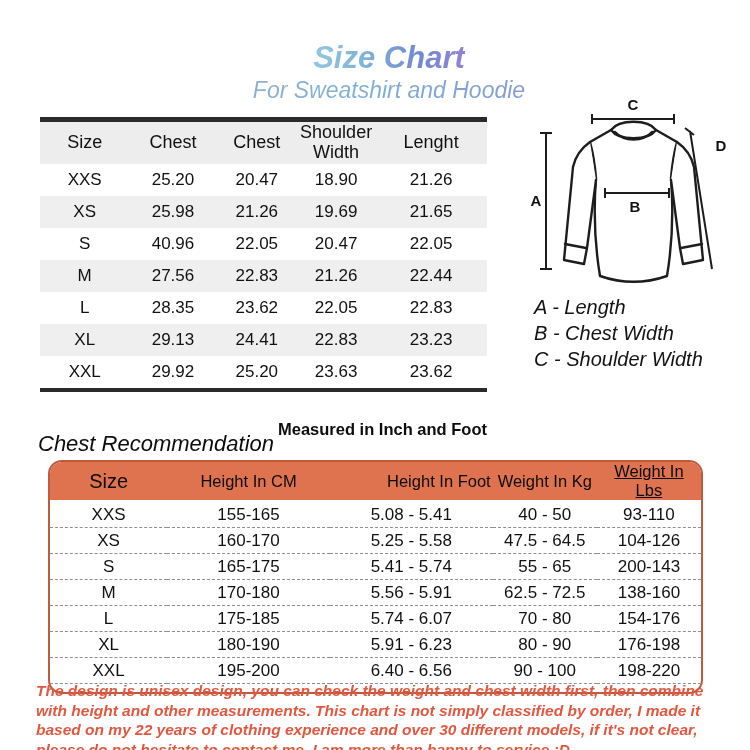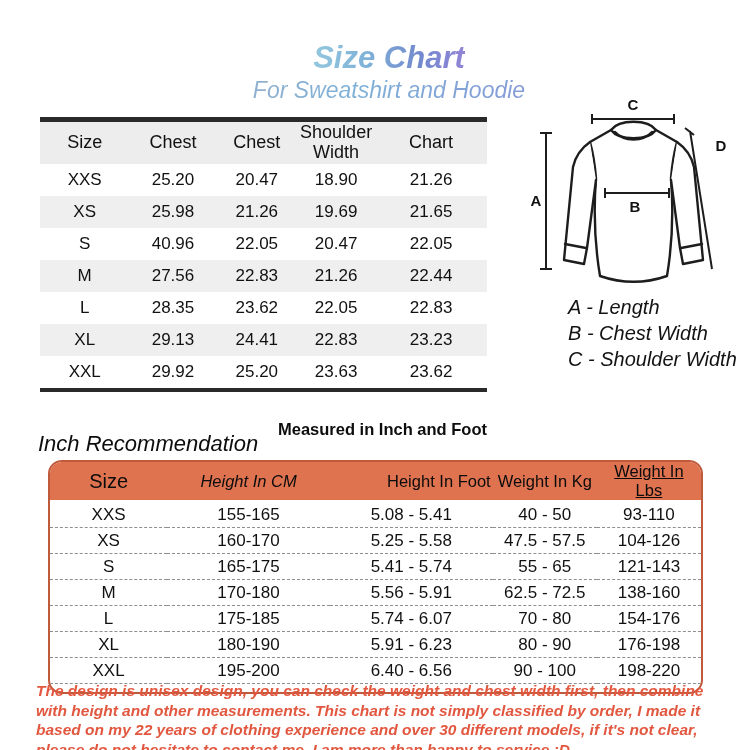--- a/index.html
+++ b/index.html
@@ -43,21 +43,21 @@
     position:absolute; left:40px; top:420px; width:447px; text-align:right;
     font-weight:bold; font-size:16.5px; color:#0d0d0d;
   }
 
   
   .diagram { position:absolute; left:528px; top:92px; width:220px; height:205px; }
   .diagram text { font-family:"Liberation Sans", sans-serif; font-weight:bold;
                   font-size:15px; fill:#111; }
 
   .legend {
-    position:absolute; left:568px; top:294px; font-style:italic; font-size:20px;
+    position:absolute; left:534px; top:294px; font-style:italic; font-size:20px;
     line-height:26px; color:#131313;
   }
 
   
   .rec-heading {
     position:absolute; left:38px; top:431px; font-style:italic; font-size:22px;
     color:#0d0d0d;
   }
   .rec-table {
     position:absolute; left:48px; top:460px; width:655px;
@@ -67,21 +67,21 @@
   }
   .rec-table thead th {
     background:#df7350; color:#0c0c0c; font-weight:normal; font-size:16.5px;
     height:27px; border-bottom:2px solid #ffffff; padding:0 2px;
   }
   .rec-table thead th:first-child { font-size:20px; }
   .rec-table tbody td {
     font-size:17px; height:25px; border-bottom:1px dashed #8f8f8f; padding:0 2px;
   }
   .rec-table tfoot td { height:6px; border:none; }
-  .rec-table th:nth-child(1){width:18%;} .rec-table th:nth-child(2){width:25%;font-style:italic;}
+  .rec-table th:nth-child(1){width:18%;} .rec-table th:nth-child(2){width:25%;}
   .rec-table th:nth-child(3){width:25%;text-align:right;} .rec-table th:nth-child(4){width:16%;margin-top:18px;}
   .rec-table th:nth-child(5){width:16%;text-decoration:underline;}
 
   .disclaimer {
     position:absolute; left:36px; top:681px; width:694px;
     color:#e2573f; font-weight:bold; font-style:italic;
     font-size:15.5px; line-height:19.5px;
   }
 </style>
 </head>
@@ -94,21 +94,21 @@
     <span class="subtitle">For Sweatshirt and Hoodie</span>
   </div>
 
   <table class="inch-table">
     <thead>
       <tr>
           <th>Size</th>
           <th>Chest</th>
           <th>Chest</th>
           <th>Shoulder Width</th>
-          <th>Chart</th>
+          <th>Lenght</th>
         </tr>
     </thead>
     <tbody>
         <tr>
           <td>XXS</td>
           <td>25.20</td>
           <td>20.47</td>
           <td>18.90</td>
           <td>21.26</td>
         </tr>
@@ -185,21 +185,21 @@
     <text x="107" y="120" text-anchor="middle">B</text>
     <text x="193" y="59" text-anchor="middle">D</text>
   </svg>
 
   <div class="legend">
       <div>A - Length</div>
       <div>B - Chest Width</div>
       <div>C - Shoulder Width</div>
     </div>
 
-  <div class="rec-heading">Inch Recommendation</div>
+  <div class="rec-heading">Chest Recommendation</div>
 
   <table class="rec-table">
     <thead>
       <tr>
           <th>Size</th>
           <th>Height In CM</th>
           <th>Height In Foot</th>
           <th>Weight In Kg</th>
           <th>Weight In Lbs</th>
         </tr>
@@ -209,29 +209,29 @@
           <td>XXS</td>
           <td>155-165</td>
           <td>5.08 - 5.41</td>
           <td>40 - 50</td>
           <td>93-110</td>
         </tr>
         <tr>
           <td>XS</td>
           <td>160-170</td>
           <td>5.25 - 5.58</td>
-          <td>47.5 - 57.5</td>
+          <td>47.5 - 64.5</td>
           <td>104-126</td>
         </tr>
         <tr>
           <td>S</td>
           <td>165-175</td>
           <td>5.41 - 5.74</td>
           <td>55 - 65</td>
-          <td>121-143</td>
+          <td>200-143</td>
         </tr>
         <tr>
           <td>M</td>
           <td>170-180</td>
           <td>5.56 - 5.91</td>
           <td>62.5 - 72.5</td>
           <td>138-160</td>
         </tr>
         <tr>
           <td>L</td>

